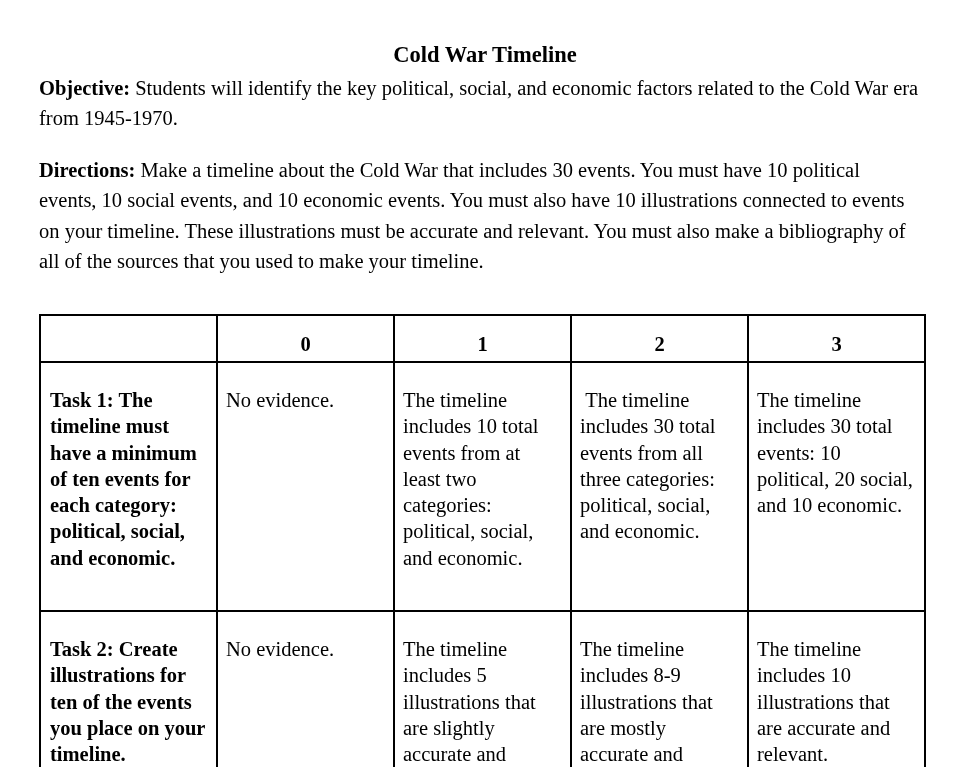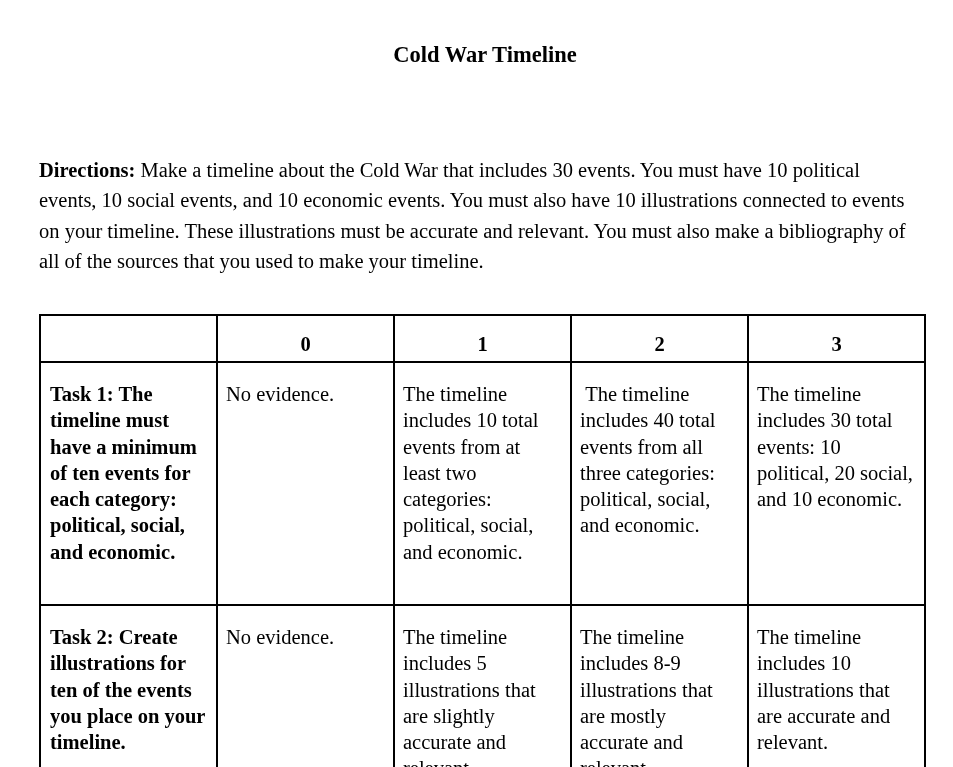--- a/index.html
+++ b/index.html
@@ -51,21 +51,21 @@
       top: 314px;
       border-collapse: collapse;
       table-layout: fixed;
       width: 887px;
     }
     table.rubric td, table.rubric th {
       border: 2.5px solid #000000;
       vertical-align: top;
       font-size: 20.5px;
       line-height: 26.3px;
-      padding: 18px 8px 4px 8px;
+      padding: 24px 8px 4px 8px;
       text-align: left;
       font-weight: normal;
     }
     table.rubric th {
       height: 34px;
       padding: 11px 8px 0 8px;
       text-align: center;
       font-weight: bold;
       font-size: 20.5px;
       vertical-align: middle;
@@ -78,20 +78,21 @@
     tr.row2 td { height: 200px; }
     col.c0 { width: 177px; }
     col.c1, col.c2, col.c3, col.c4 { width: 177px; }
   </style>
 </head>
 <body>
 
 <div class="page">
   <h1 class="title">Cold War Timeline</h1>
 
+  <p class="para objective"><b>Objective:</b><span> Students will identify the key political, social, and economic factors related to the Cold War era from 1945-1970.</span></p>
 
   <p class="para directions"><b>Directions:</b><span> Make a timeline about the Cold War that includes 30 events. You must have 10 political events, 10 social events, and 10 economic events. You must also have 10 illustrations connected to events on your timeline. These illustrations must be accurate and relevant. You must also make a bibliography of all of the sources that you used to make your timeline.</span></p>
 
   <table class="rubric">
     <colgroup>
       <col class="c0">
         <col class="c1">
         <col class="c2">
         <col class="c3">
         <col class="c4">
@@ -103,21 +104,21 @@
         <th>1</th>
         <th>2</th>
         <th>3</th>
       </tr>
     </thead>
     <tbody>
       <tr class="row1">
         <td class="task">Task 1: The timeline must have a minimum of ten events for each category: political, social, and economic.</td>
         <td>No evidence.</td>
         <td>The timeline includes 10 total events from at least two categories: political, social, and economic.</td>
-        <td style="white-space: pre-wrap;"> The timeline includes 40 total events from all three categories: political, social, and economic.</td>
+        <td style="white-space: pre-wrap;"> The timeline includes 30 total events from all three categories: political, social, and economic.</td>
         <td>The timeline includes 30 total events: 10 political, 20 social, and 10 economic.</td>
       </tr>
       <tr class="row2">
         <td class="task">Task 2: Create illustrations for ten of the events you place on your timeline.</td>
         <td>No evidence.</td>
         <td>The timeline includes 5 illustrations that are slightly accurate and relevant.</td>
         <td>The timeline includes 8-9 illustrations that are mostly accurate and relevant.</td>
         <td>The timeline includes 10 illustrations that are accurate and relevant.</td>
       </tr>
     </tbody>

